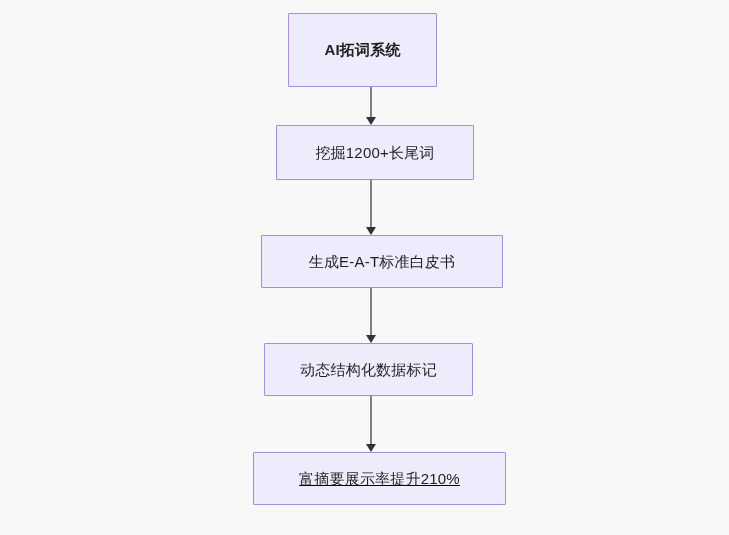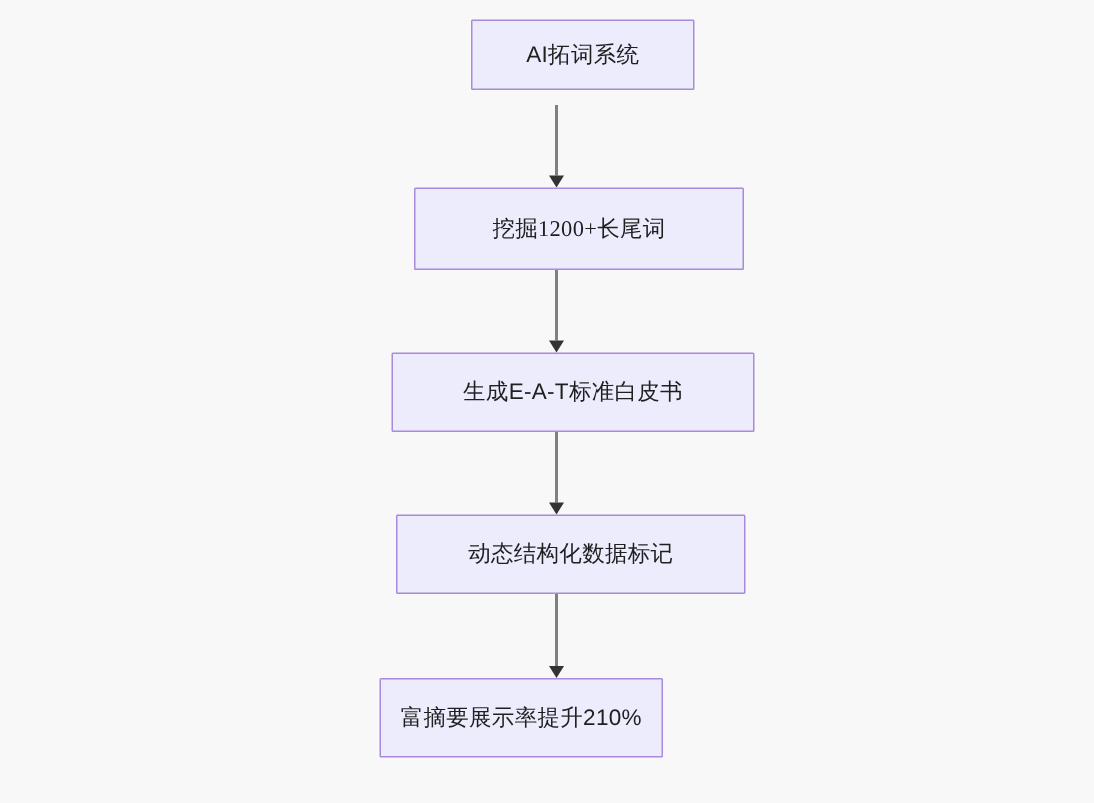--- a/index.html
+++ b/index.html
@@ -56,25 +56,25 @@
     bottom: 0;
     margin-left: -5px;
     width: 0;
     height: 0;
     border-left: 5px solid transparent;
     border-right: 5px solid transparent;
     border-top: 8px solid #333333;
   }
 
   
-  #node-0 { left: 314px; top: 13px;  width: 149px; height: 47px; }
-  #node-1 { left: 276px; top: 125px; width: 220px; height: 55px; font-family: Liberation Serif, serif; }
+  #node-0 { left: 288px; top: 13px;  width: 149px; height: 74px; font-weight: bold; }
+  #node-1 { left: 276px; top: 125px; width: 198px; height: 55px; }
   #node-2 { left: 261px; top: 235px; width: 242px; height: 53px; }
-  #node-3 { left: 264px; top: 343px; width: 233px; height: 53px; }
-  #node-4 { left: 253px; top: 452px; width: 189px; height: 53px; }
+  #node-3 { left: 264px; top: 343px; width: 209px; height: 53px; }
+  #node-4 { left: 253px; top: 452px; width: 253px; height: 53px; text-decoration: underline; }
 
   
   #edge-0 { left: 361px; top: 70px;  width: 20px; height: 55px; }
   #edge-1 { left: 361px; top: 180px; width: 20px; height: 55px; }
   #edge-2 { left: 361px; top: 288px; width: 20px; height: 55px; }
   #edge-3 { left: 361px; top: 396px; width: 20px; height: 56px; }
 
   #edge-0 .edge-line { height: 47px; }
   #edge-1 .edge-line { height: 47px; }
   #edge-2 .edge-line { height: 47px; }

